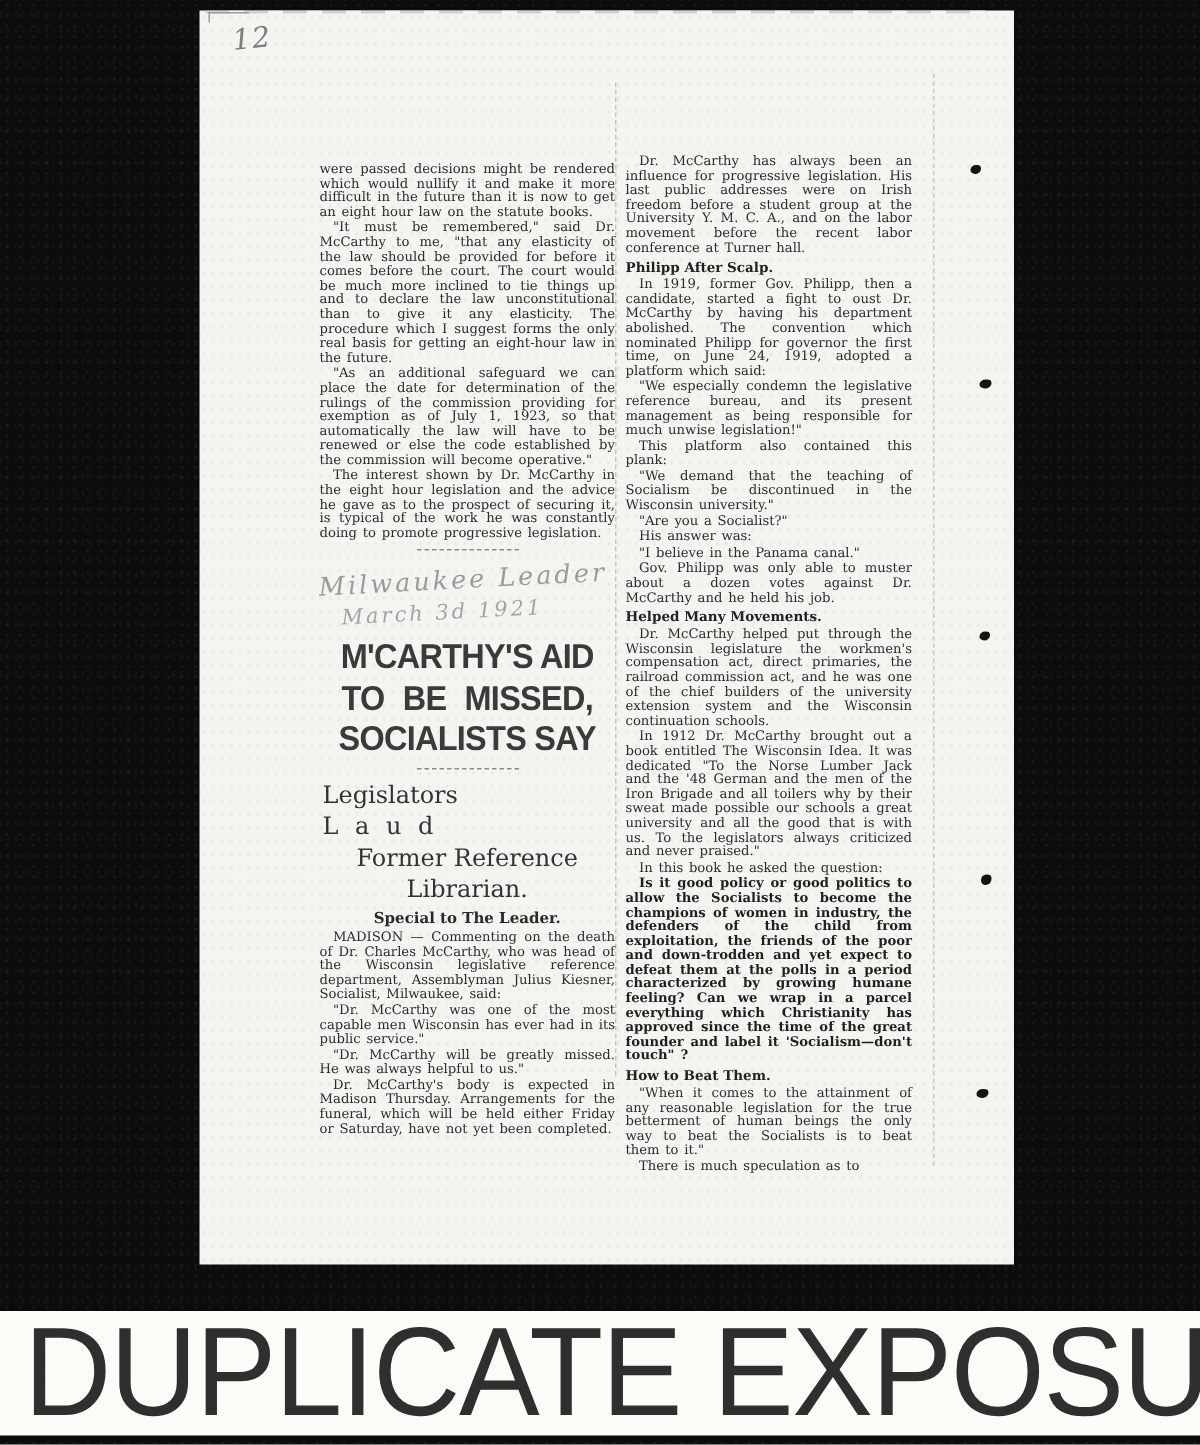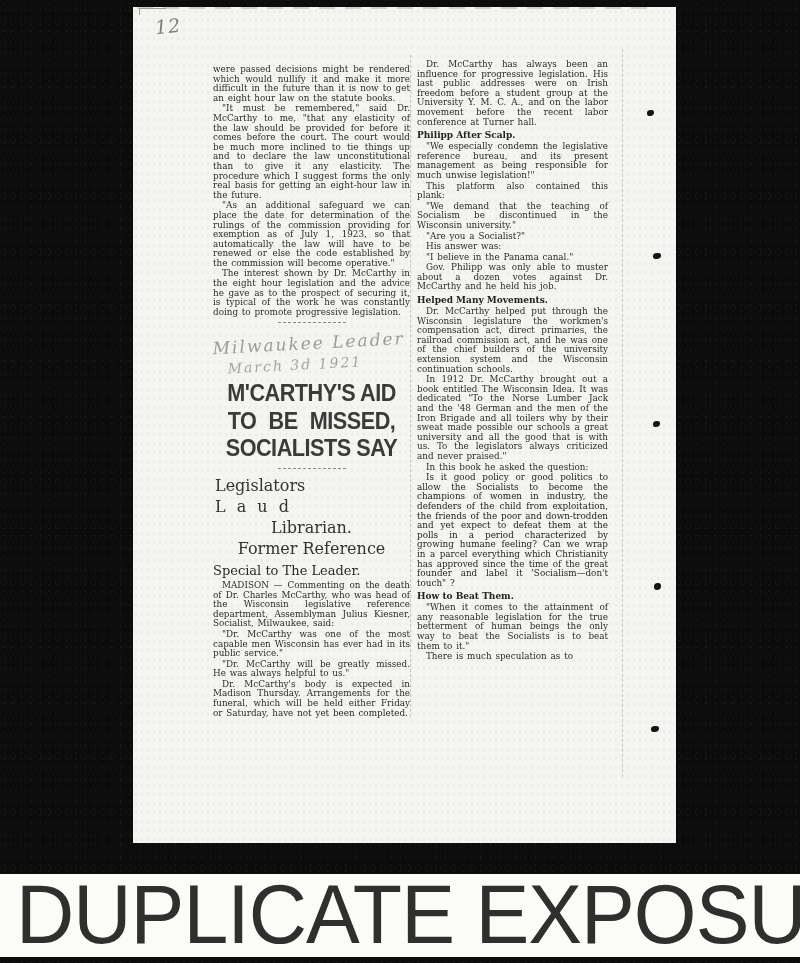--- a/index.html
+++ b/index.html
@@ -33,30 +33,30 @@
   .vrule1{position:absolute;left:277px;top:48px;height:662px;border-left:1px dashed #c4c4c1;}
   .vrule2{position:absolute;left:489px;top:42px;height:728px;border-left:1px dashed #c8c8c5;}
 
   .speck{position:absolute;background:#141414;width:7px;height:6px;border-radius:55% 40% 60% 45%;}
   .speck.s1{left:514px;top:103px;}
   .speck.s2{left:520px;top:246px;width:8px;}
   .speck.s3{left:520px;top:414px;}
   .speck.s4{left:521px;top:576px;height:7px;}
   .speck.s5{left:518px;top:719px;width:8px;}
 
-  .col{position:absolute;}
+  .col{position:absolute;margin-top:44px;}
   .col-left{left:80px;top:58px;width:197px;}
   .col-right{left:284px;top:53px;width:191px;}
 
   .col p{
     margin:0 0 1px 0;font-size:8.8px;line-height:9.6px;text-align:justify;
     color:#2c2c2c;text-indent:9px;word-spacing:1px;
   }
   .col p.noindent{text-indent:0;}
-  .col p.boldq{font-weight:normal;color:#1f1f1f;}
+  .col p.boldq{font-weight:bold;color:#1f1f1f;}
   .subhead{font-size:9px;font-weight:bold;text-align:left;margin:3px 0 2px;color:#222;}
   .rule{width:68px;border-top:1px dashed #8a8a8a;margin:5px auto 4px;height:0;}
 
   
   .handwriting{margin:10px 0 6px 0;transform:rotate(-3deg);}
   .hw1{font-style:italic;font-size:17px;color:#9b9b9b;letter-spacing:2px;white-space:nowrap;}
   .hw2{font-style:italic;font-size:14px;color:#a4a4a4;letter-spacing:2px;margin:3px 0 0 14px;white-space:nowrap;}
 
   
   .headline{margin:8px 0 2px 0;transform:scaleX(0.94);transform-origin:50% 50%;}
@@ -66,21 +66,21 @@
     letter-spacing:-0.5px;white-space:nowrap;
   }
   .headline .h2{word-spacing:7px;}
   .headline .h3{letter-spacing:-0.5px;}
 
   
   .deck{margin:6px 0 2px 0;font-size:16px;line-height:21px;color:#333;}
   .deck-l1{display:flex;justify-content:space-between;padding:0 2px;flex-direction:column;}
   .deck-l1 .laud{letter-spacing:3px;}
   .deck-c{text-align:center;}
-  .byline{font-size:13px;font-weight:normal;margin:4px 0 3px;color:#2a2a2a;}
+  .byline{font-size:10px;font-weight:bold;text-align:center;margin:4px 0 3px;color:#2a2a2a;}
 
   
   .band{
     position:absolute;left:0;top:874px;width:800px;height:83px;
     background:#fbfbf8;overflow:hidden;
   }
   .band .stamp{
     font-family:"Liberation Sans", sans-serif;font-weight:400;
     font-size:84px;line-height:80px;color:#2f2f2f;letter-spacing:-1px;
     white-space:nowrap;text-align:center;transform:scaleX(0.96);transform-origin:50% 50%;
@@ -124,35 +124,36 @@
         <div class="h3">SOCIALISTS SAY</div>
       </div>
 
       <div class="rule"></div>
 
       <div class="deck">
         <div class="deck-l1">
           <span>Legislators</span>
           <span class="laud">L a u d</span>
         </div>
+        <div class="deck-c">Former Reference</div>
         <div class="deck-c">Librarian.</div>
-        <div class="deck-c">Former Reference</div>
       </div>
 
       <div class="byline">Special to The Leader.</div>
 
       <p>MADISON — Commenting on the death of Dr. Charles McCarthy, who was head of the Wisconsin legislative reference department, Assemblyman Julius Kiesner, Socialist, Milwaukee, said:</p>
       <p>"Dr. McCarthy was one of the most capable men Wisconsin has ever had in its public service."</p>
       <p>"Dr. McCarthy will be greatly missed. He was always helpful to us."</p>
       <p>Dr. McCarthy's body is expected in Madison Thursday. Arrangements for the funeral, which will be held either Friday or Saturday, have not yet been completed.</p>
     </div>
 
     <div class="col col-right">
       <p>Dr. McCarthy has always been an influence for progressive legislation. His last public addresses were on Irish freedom before a student group at the University Y. M. C. A., and on the labor movement before the recent labor conference at Turner hall.</p>
       <div class="subhead">Philipp After Scalp.</div>
+      <p>In 1919, former Gov. Philipp, then a candidate, started a fight to oust Dr. McCarthy by having his department abolished. The convention which nominated Philipp for governor the first time, on June 24, 1919, adopted a platform which said:</p>
       <p>"We especially condemn the legislative reference bureau, and its present management as being responsible for much unwise legislation!"</p>
       <p>This platform also contained this plank:</p>
       <p>"We demand that the teaching of Socialism be discontinued in the Wisconsin university."</p>
       <p>"Are you a Socialist?"</p>
       <p>His answer was:</p>
       <p>"I believe in the Panama canal."</p>
       <p>Gov. Philipp was only able to muster about a dozen votes against Dr. McCarthy and he held his job.</p>
       <div class="subhead">Helped Many Movements.</div>
       <p>Dr. McCarthy helped put through the Wisconsin legislature the workmen's compensation act, direct primaries, the railroad commission act, and he was one of the chief builders of the university extension system and the Wisconsin continuation schools.</p>
       <p>In 1912 Dr. McCarthy brought out a book entitled The Wisconsin Idea. It was dedicated "To the Norse Lumber Jack and the '48 German and the men of the Iron Brigade and all toilers why by their sweat made possible our schools a great university and all the good that is with us. To the legislators always criticized and never praised."</p>

